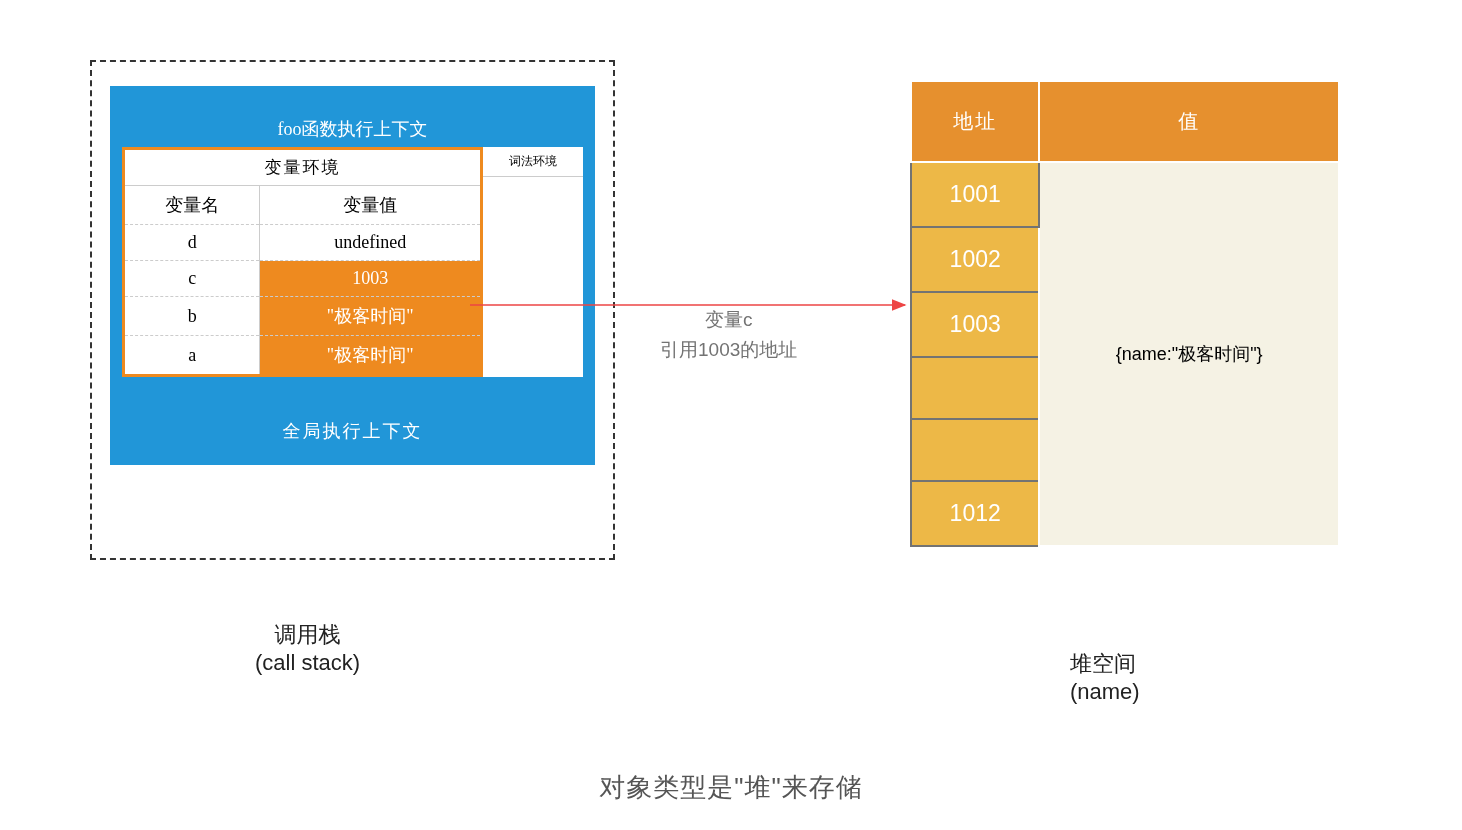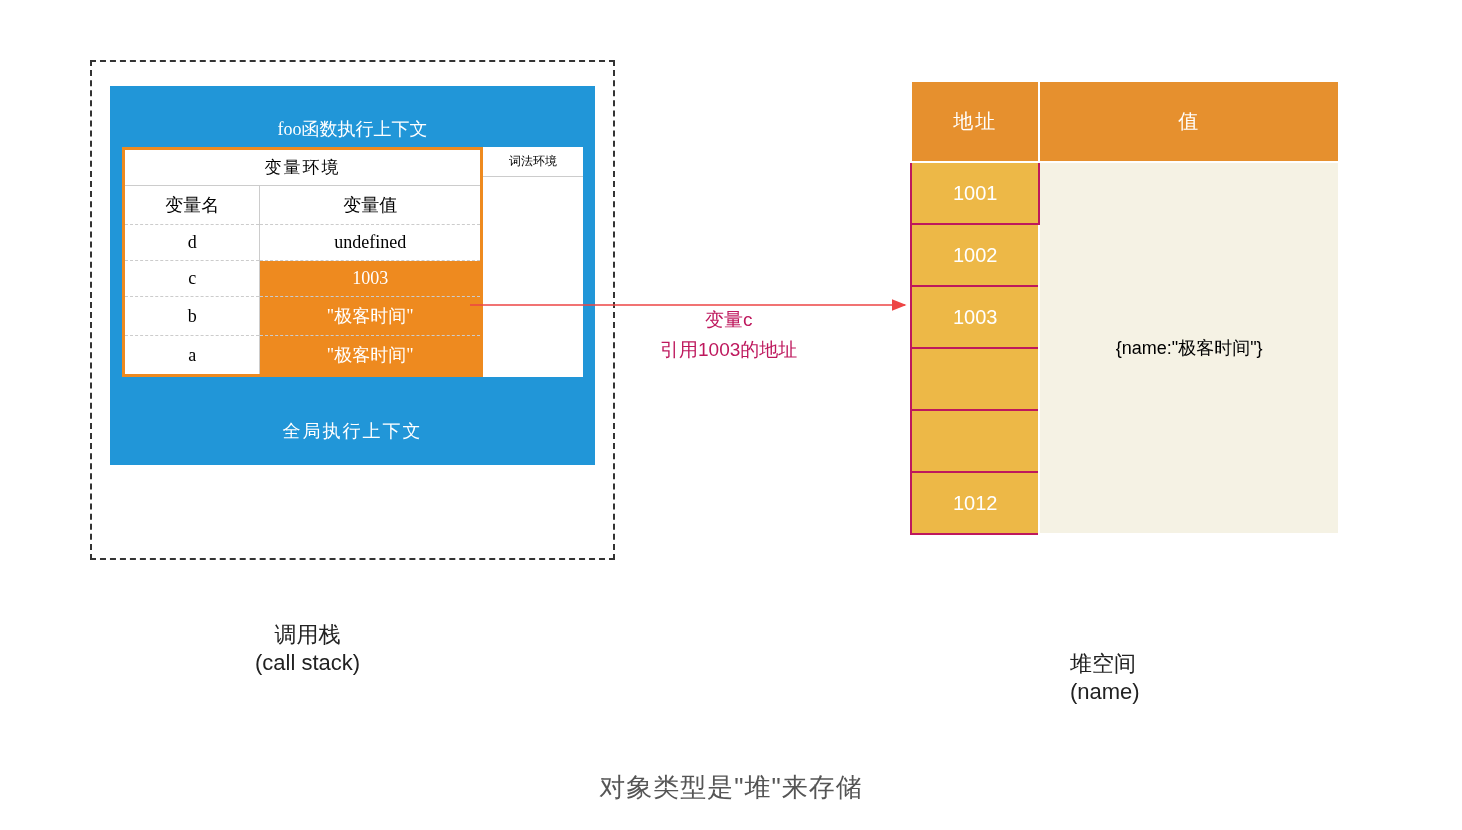--- a/index.html
+++ b/index.html
@@ -111,43 +111,43 @@
     font-weight: normal;
     border: 2px solid #fff;
     letter-spacing: 2px;
   }
   .heap-table th:first-child { width: 30%; }
   .heap-addr {
     background: #edb847;
     color: #fff;
     text-align: center;
     padding: 18px 0;
-    font-size: 20px;
-    border: 2px solid #be185d;
+    font-size: 23px;
+    border: 2px solid #737373;
     height: 62px;
   }
   .heap-val {
     background: #f5f2e4;
     text-align: center;
     font-size: 18px;
     border: 2px solid #fff;
   }
   .heap-caption {
     position: absolute;
     left: 1070px;
     top: 649px;
     text-align: left;
     font-size: 22px;
     color: #222;
   }
   .arrow-label {
     position: absolute;
     left: 660px;
     top: 305px;
-    color: #be185d;
+    color: #737373;
     font-size: 19px;
     text-align: center;
     line-height: 1.6;
   }
   .arrow-svg {
     position: absolute;
     left: 470px;
     top: 290px;
     width: 445px;
     height: 30px;

